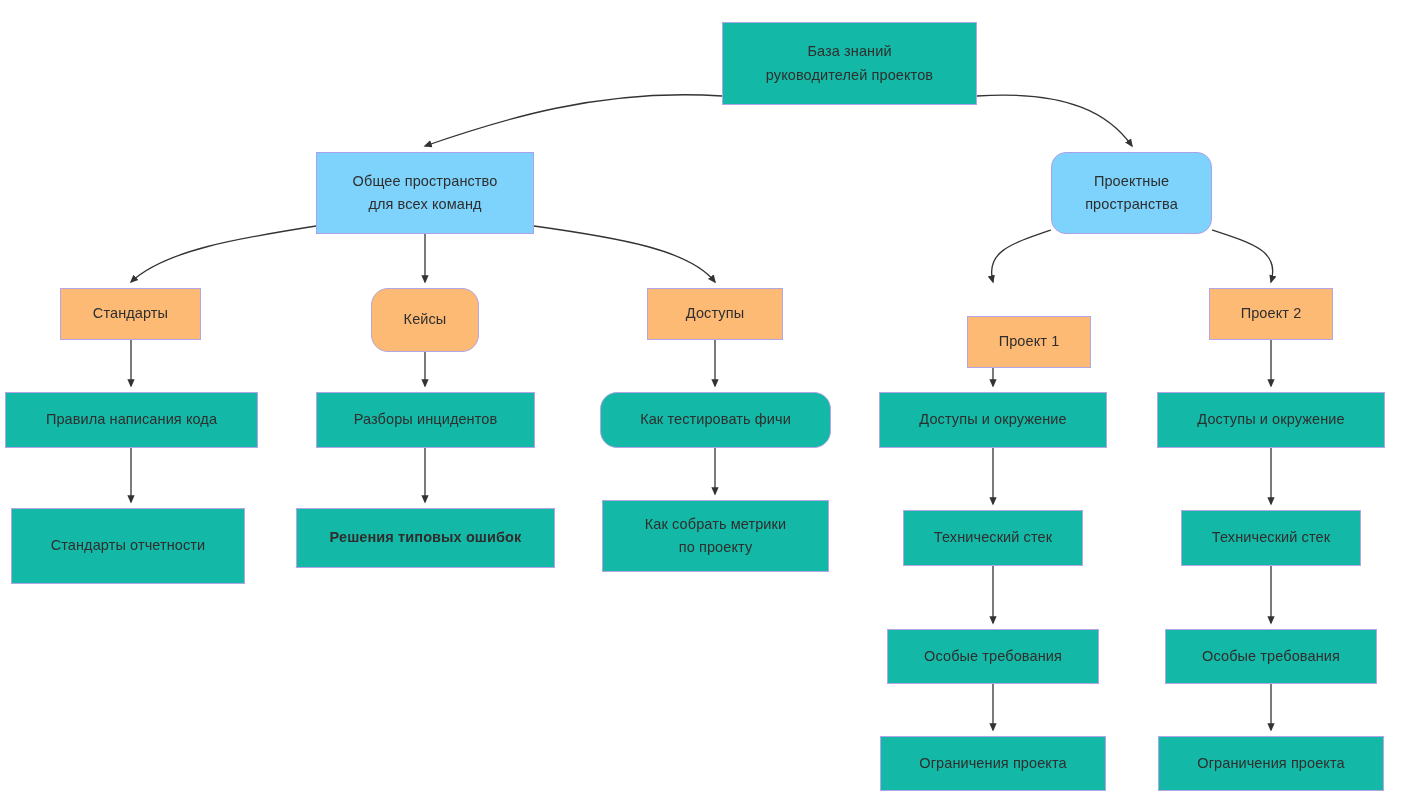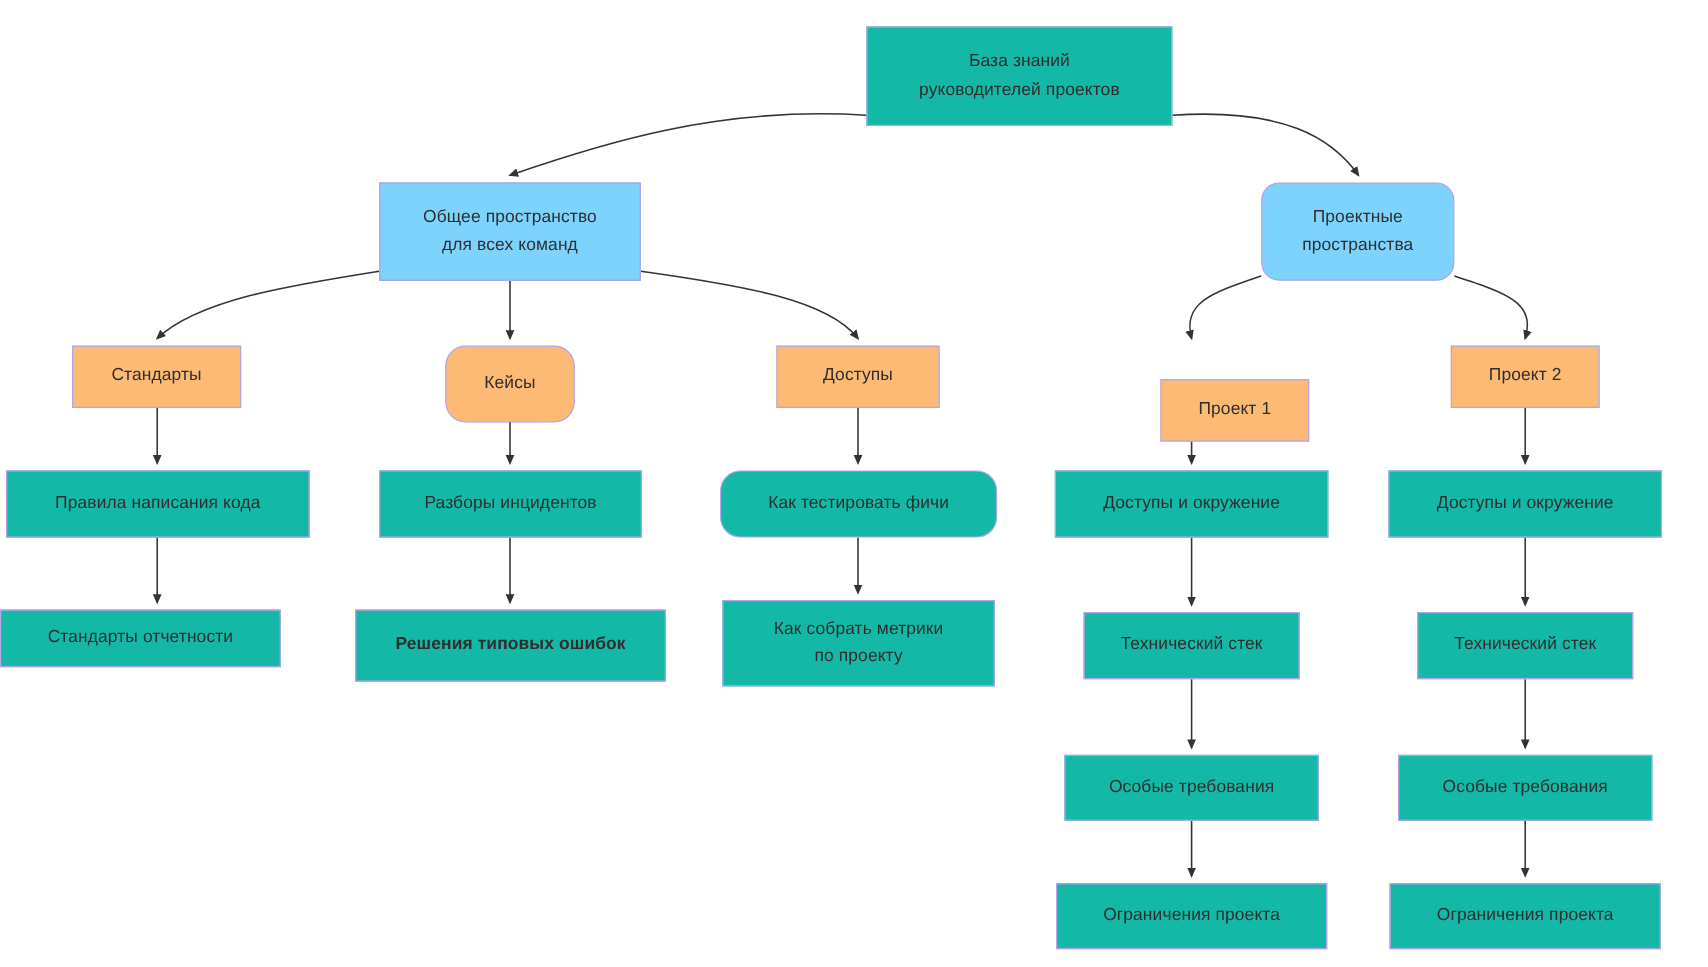--- a/index.html
+++ b/index.html
@@ -77,21 +77,21 @@
       <div class="node n-cyan" style="left: 60px; top: 288px; width: 141px; height: 52px;"><span>Стандарты</span></div>
       <div class="node n-cyan" style="left: 371px; top: 288px; width: 108px; height: 64px; border-radius: 17px;"><span>Кейсы</span></div>
       <div class="node n-cyan" style="left: 647px; top: 288px; width: 136px; height: 52px;"><span>Доступы</span></div>
       <div class="node n-cyan" style="left: 967px; top: 288px; width: 124px; height: 52px; margin-top: 28px;"><span>Проект 1</span></div>
       <div class="node n-cyan" style="left: 1209px; top: 288px; width: 124px; height: 52px;"><span>Проект 2</span></div>
       <div class="node n-lav" style="left: 5px; top: 392px; width: 253px; height: 56px;"><span>Правила написания кода</span></div>
       <div class="node n-lav" style="left: 316px; top: 392px; width: 219px; height: 56px;"><span>Разборы инцидентов</span></div>
       <div class="node n-lav" style="left: 600px; top: 392px; width: 231px; height: 56px; border-radius: 17px;"><span>Как тестировать фичи</span></div>
       <div class="node n-lav" style="left: 879px; top: 392px; width: 228px; height: 56px;"><span>Доступы и окружение</span></div>
       <div class="node n-lav" style="left: 1157px; top: 392px; width: 228px; height: 56px;"><span>Доступы и окружение</span></div>
-      <div class="node n-lav" style="left: 0; top: 508px; width: 234px; height: 48px;"><span>Стандарты отчетности</span></div>
+      <div class="node n-lav" style="left: 11px; top: 508px; width: 234px; height: 76px;"><span>Стандарты отчетности</span></div>
       <div class="node n-lav" style="left: 296px; top: 508px; width: 259px; height: 60px; font-weight: bold;"><span>Решения типовых ошибок</span></div>
       <div class="node n-lav" style="left: 602px; top: 500px; width: 227px; height: 72px;"><span>Как собрать метрики
 по проекту</span></div>
       <div class="node n-lav" style="left: 903px; top: 510px; width: 180px; height: 56px;"><span>Технический стек</span></div>
       <div class="node n-lav" style="left: 1181px; top: 510px; width: 180px; height: 56px;"><span>Технический стек</span></div>
       <div class="node n-lav" style="left: 887px; top: 629px; width: 212px; height: 55px;"><span>Особые требования</span></div>
       <div class="node n-lav" style="left: 1165px; top: 629px; width: 212px; height: 55px;"><span>Особые требования</span></div>
       <div class="node n-lav" style="left: 880px; top: 736px; width: 226px; height: 55px;"><span>Ограничения проекта</span></div>
       <div class="node n-lav" style="left: 1158px; top: 736px; width: 226px; height: 55px;"><span>Ограничения проекта</span></div>
     </div>

